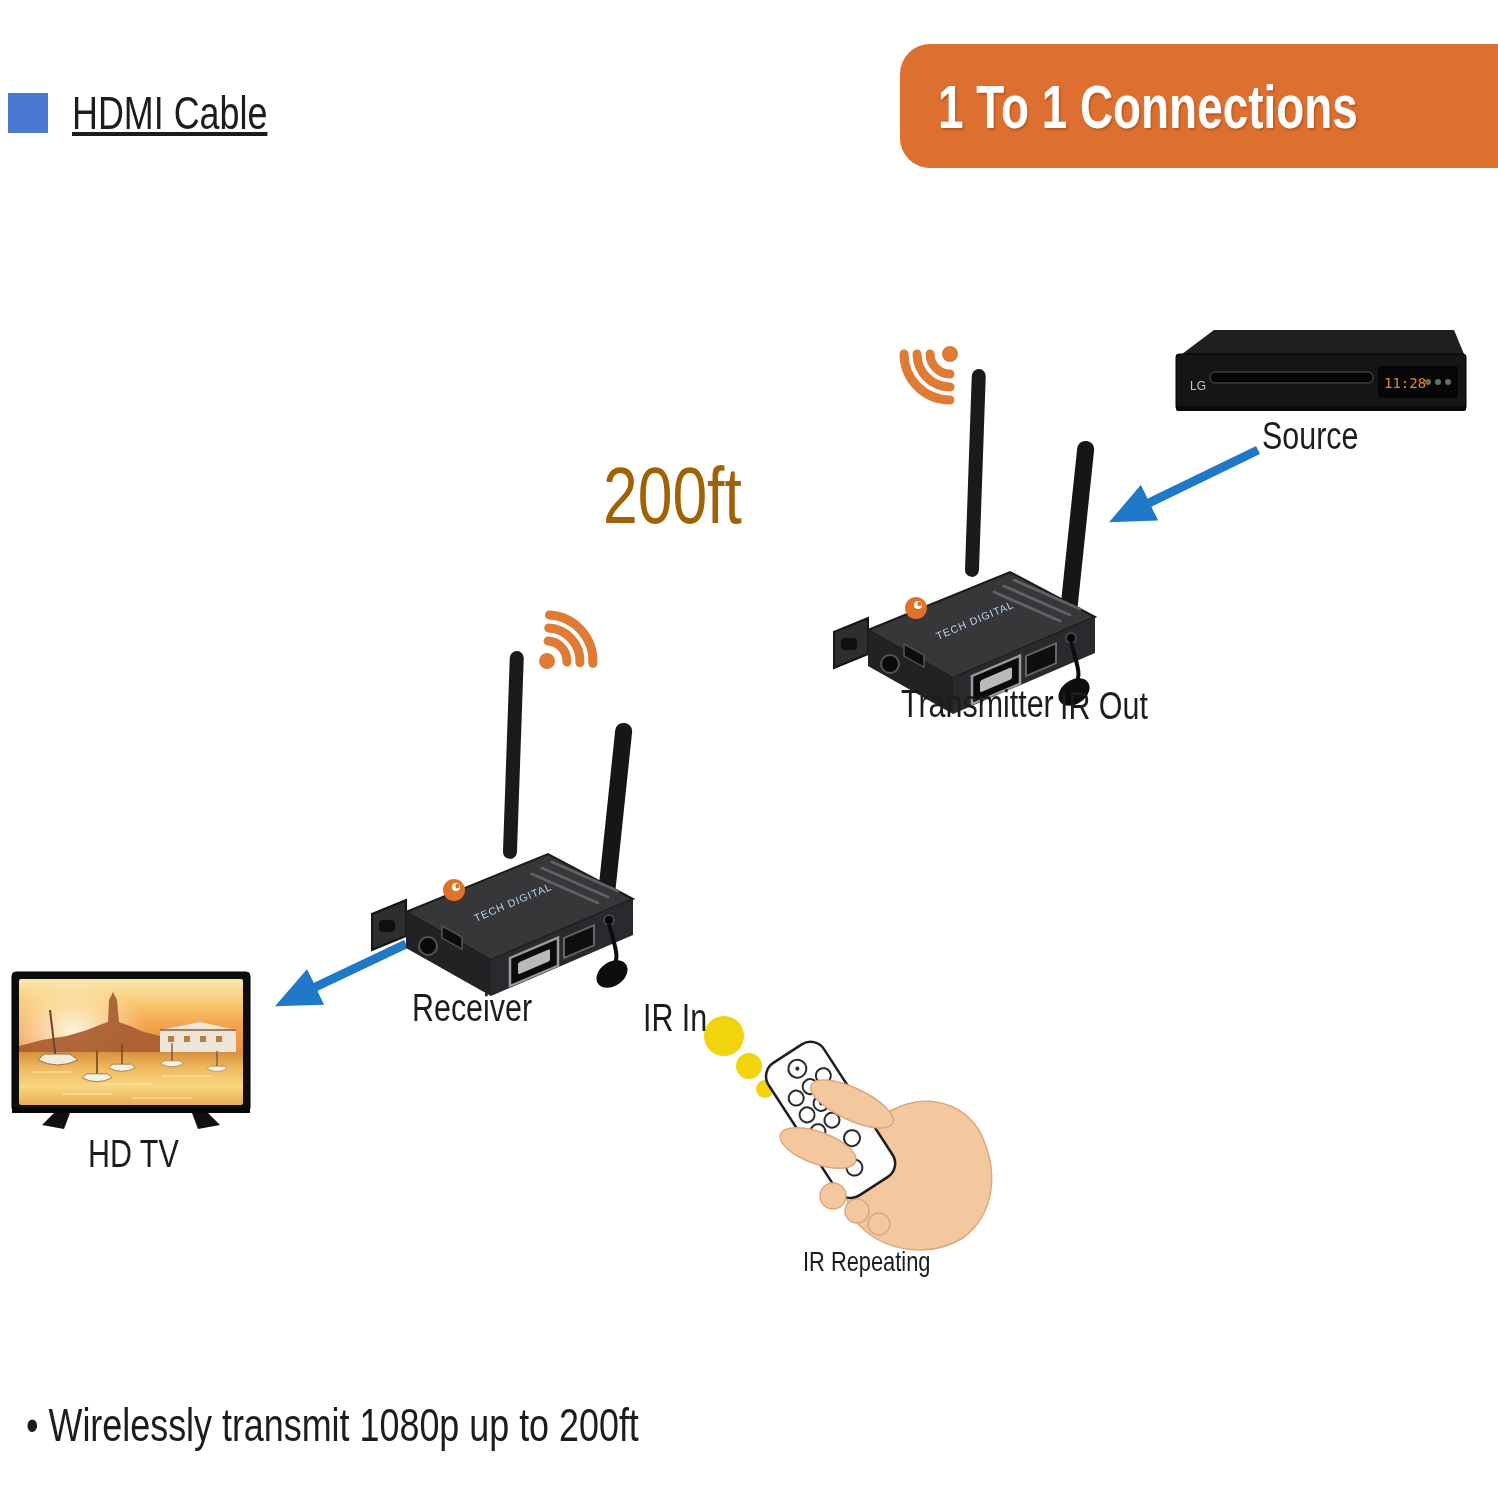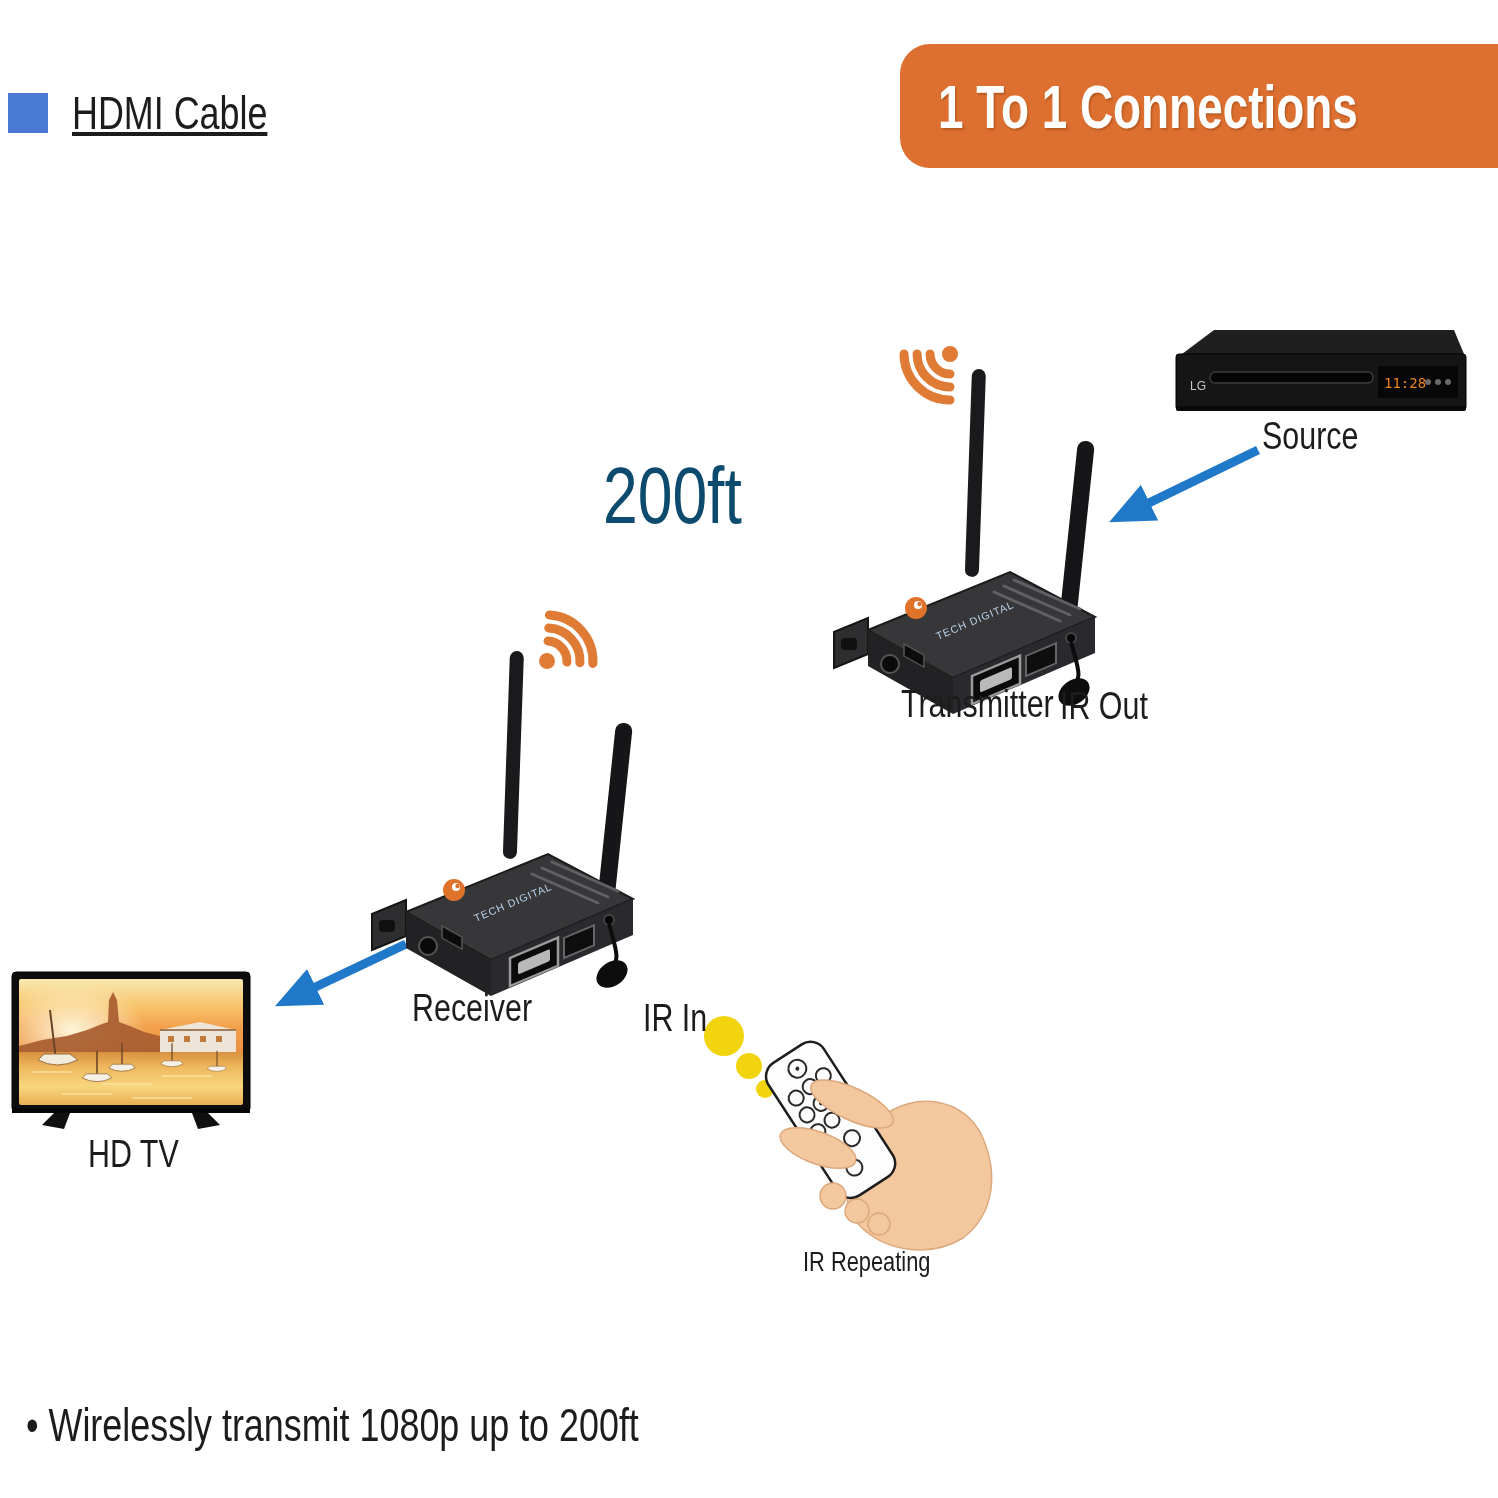--- a/index.html
+++ b/index.html
@@ -229,21 +229,21 @@
 
   <div class="abs legend-row" style="left:8px;top:86px">
     <div class="swatch" style="background: rgb(74, 121, 212);"></div>
     <span class="legend-label condense">HDMI Cable</span>
   </div>
 
   <div class="abs banner" style="background: rgb(221, 112, 48);">
     <span class="banner-text">1 To 1 Connections</span>
   </div>
 
-  <div class="abs distance" style="color: #0c4a6e;">
+  <div class="abs distance" style="color: #a16207;">
     <span class="condense">200ft</span>
   </div>
 
   <div class="abs lbl lbl-src">
     <span class="condense">Source</span>
   </div>
   <div class="abs lbl lbl-tx">
     <span class="condense">Transmitter</span>
   </div>
   <div class="abs lbl lbl-irout">

